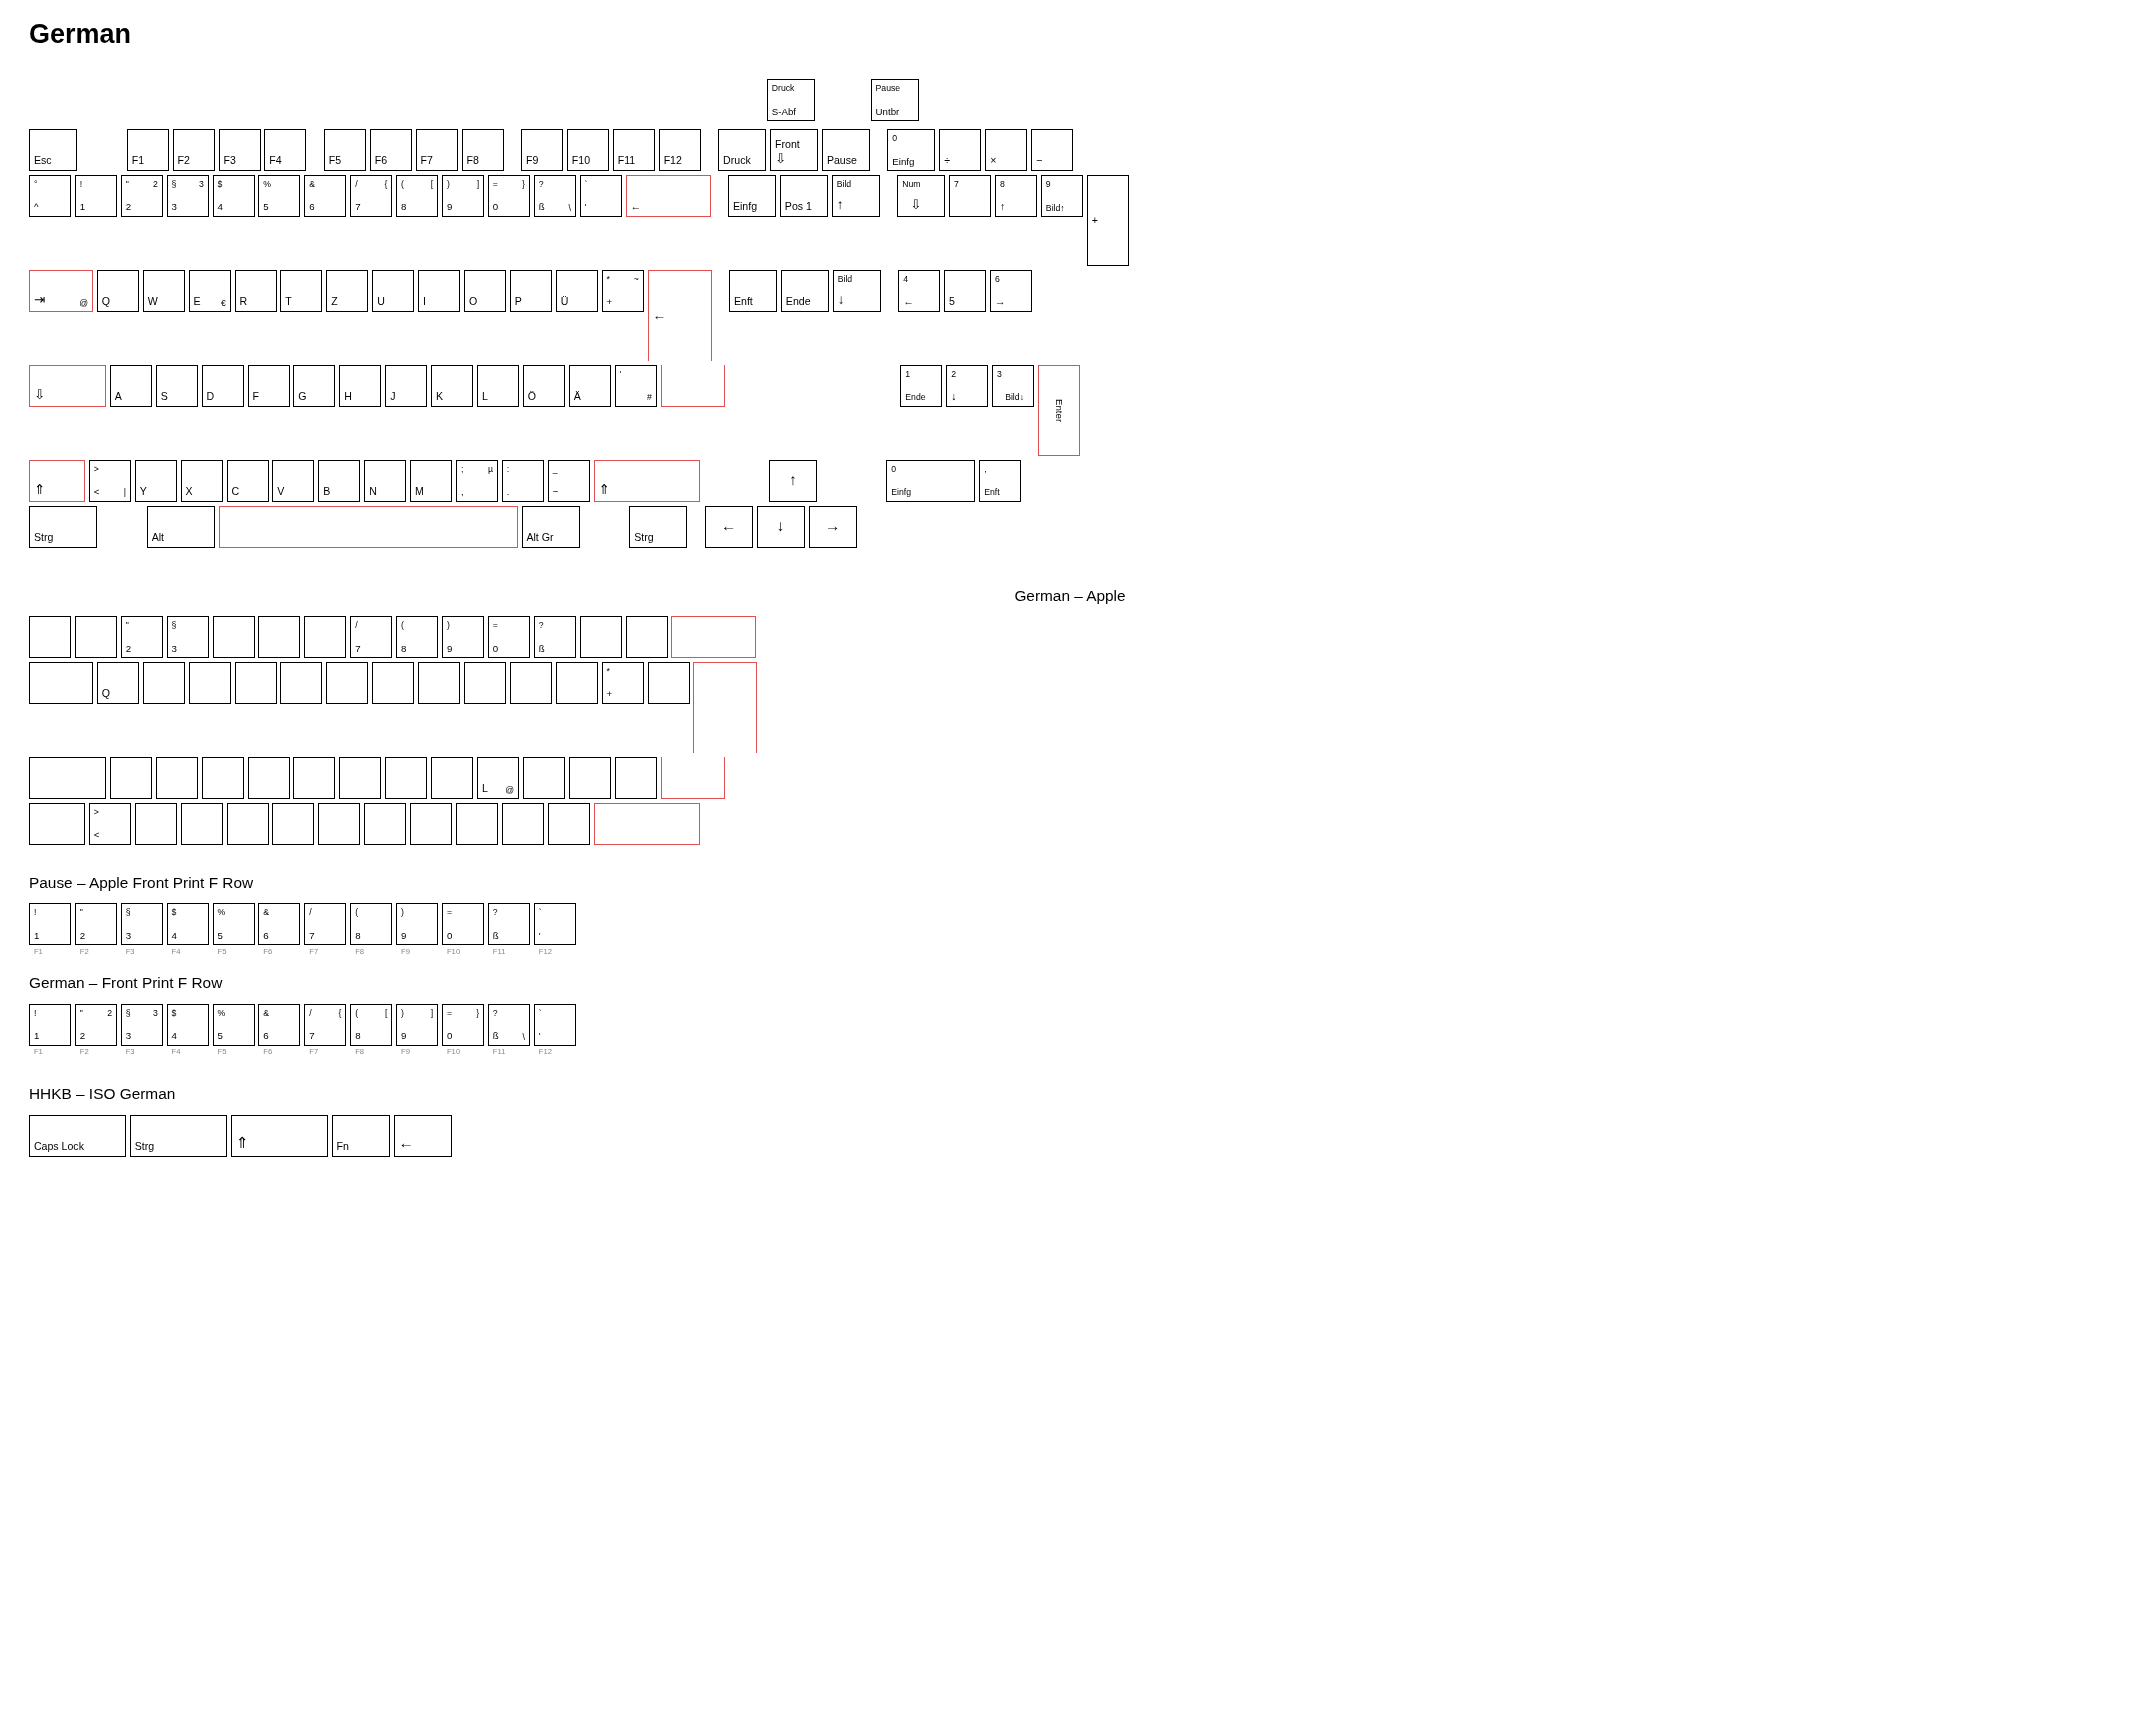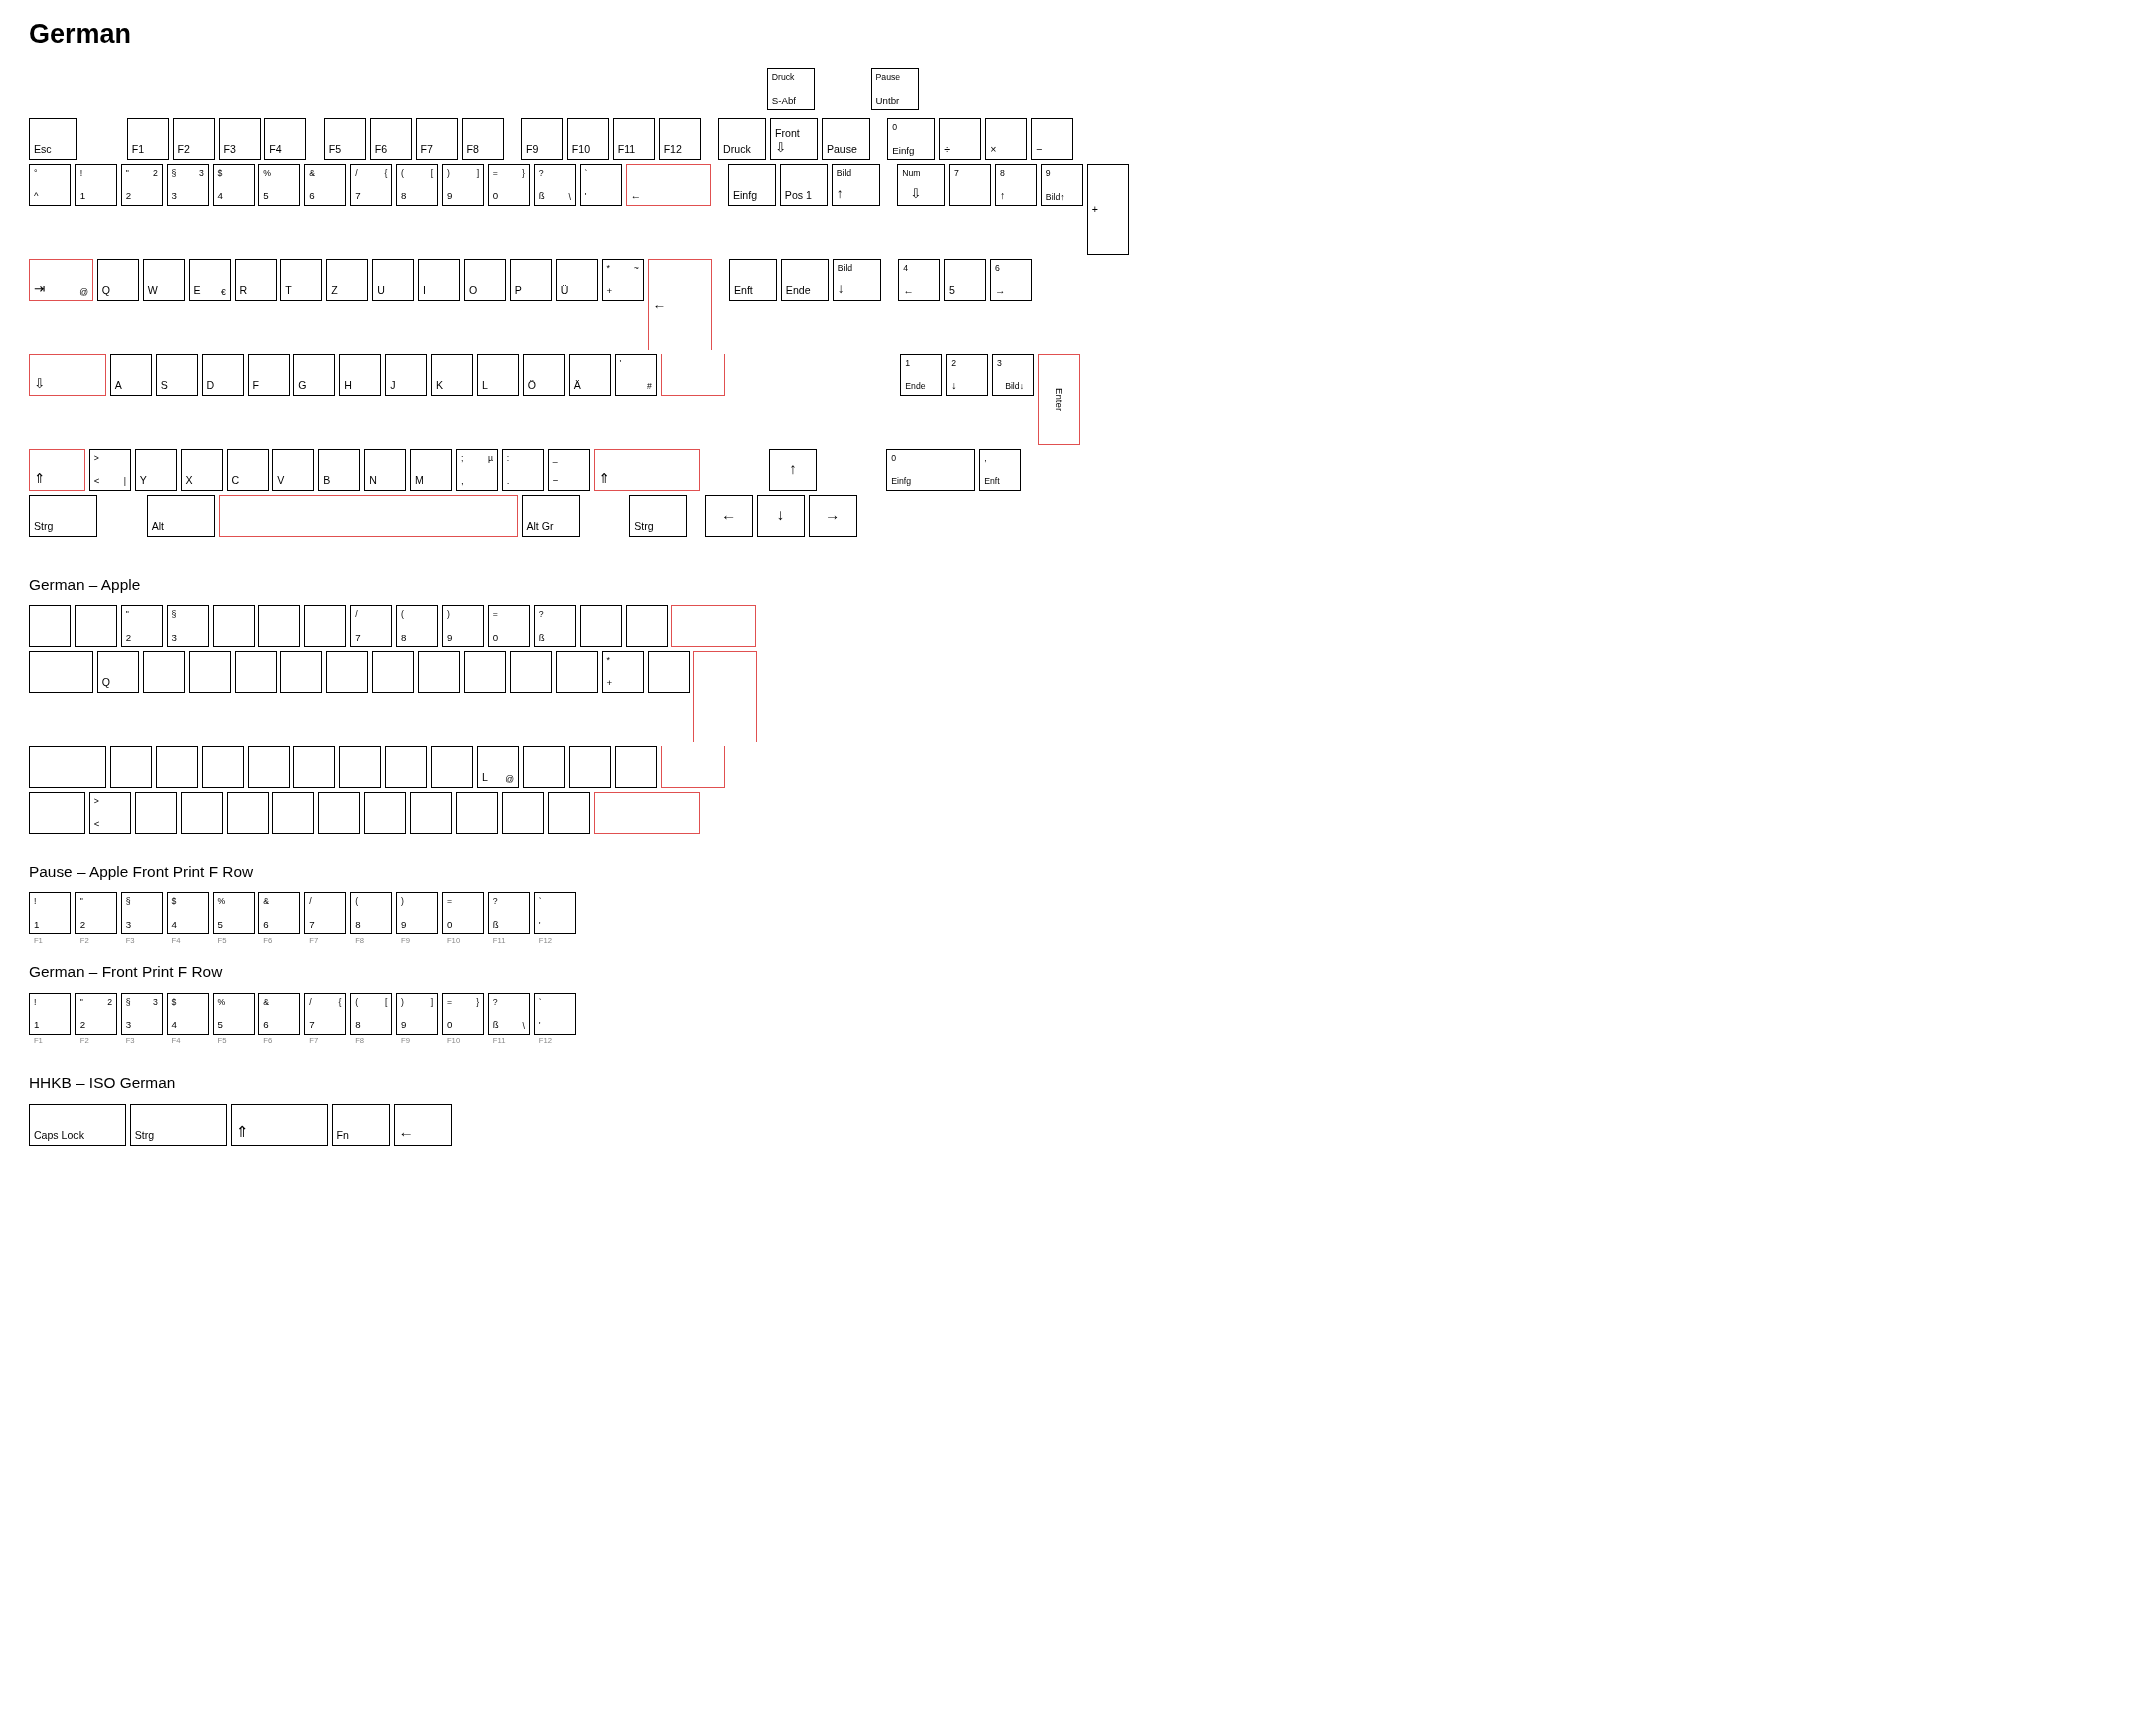--- a/index.html
+++ b/index.html
@@ -6,21 +6,21 @@
     body {
       background: #fff;
       font-family: Arial, Helvetica, sans-serif;
       font-size: 10.6px;
       padding: 19.3px 29px;
       color: #000;
     }
     h1 {
       font-size: 27px;
       font-weight: bold;
-      margin-bottom: 18px;
+      margin-bottom: 29px;
     }
     h2 {
       font-size: 15.4px;
       font-weight: normal;
       margin-top: 29px;
       margin-bottom: 11.6px;
     }
     .keyboard {
       display: flex;
       flex-direction: column;
@@ -491,21 +491,21 @@
       <div class="key" style="min-width:48px; justify-content:center; align-items:center;">
           <span style="font-size:15.4px;">↓</span>
         </div>
       <div class="key" style="min-width:48px; justify-content:center; align-items:center;">
           <span style="font-size:15.4px;">→</span>
         </div>
     </div>
   </div>
 </div>
 
-<div style="margin-top:39px;">
+<div style="margin-top:39px;text-align:center;">
   <h2>German – Apple</h2>
   <div class="keyboard">
 
     <div class="key-row">
       <div class="key" style="min-width:42px;"></div>
       <div class="key" style="min-width:42px;"></div>
       <div class="key">
         <span class="top-left">"</span>
         <span class="bottom-left">2</span>
       </div>

